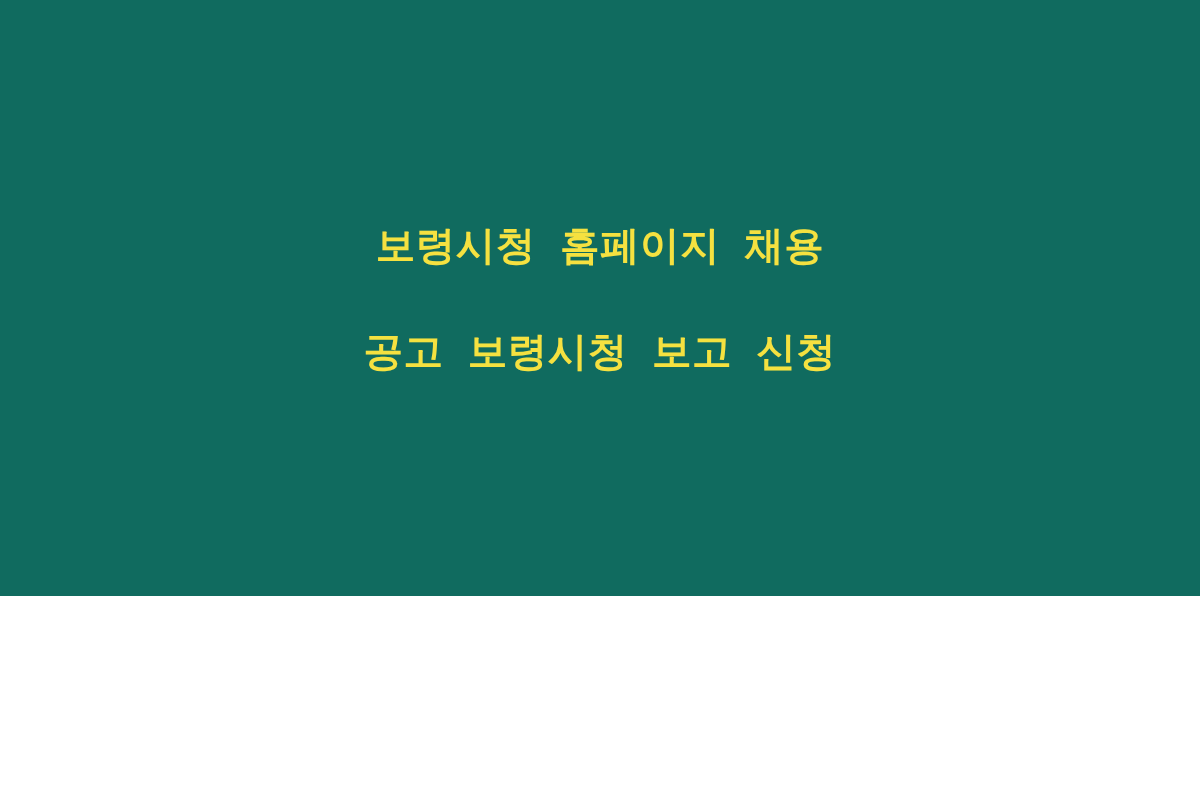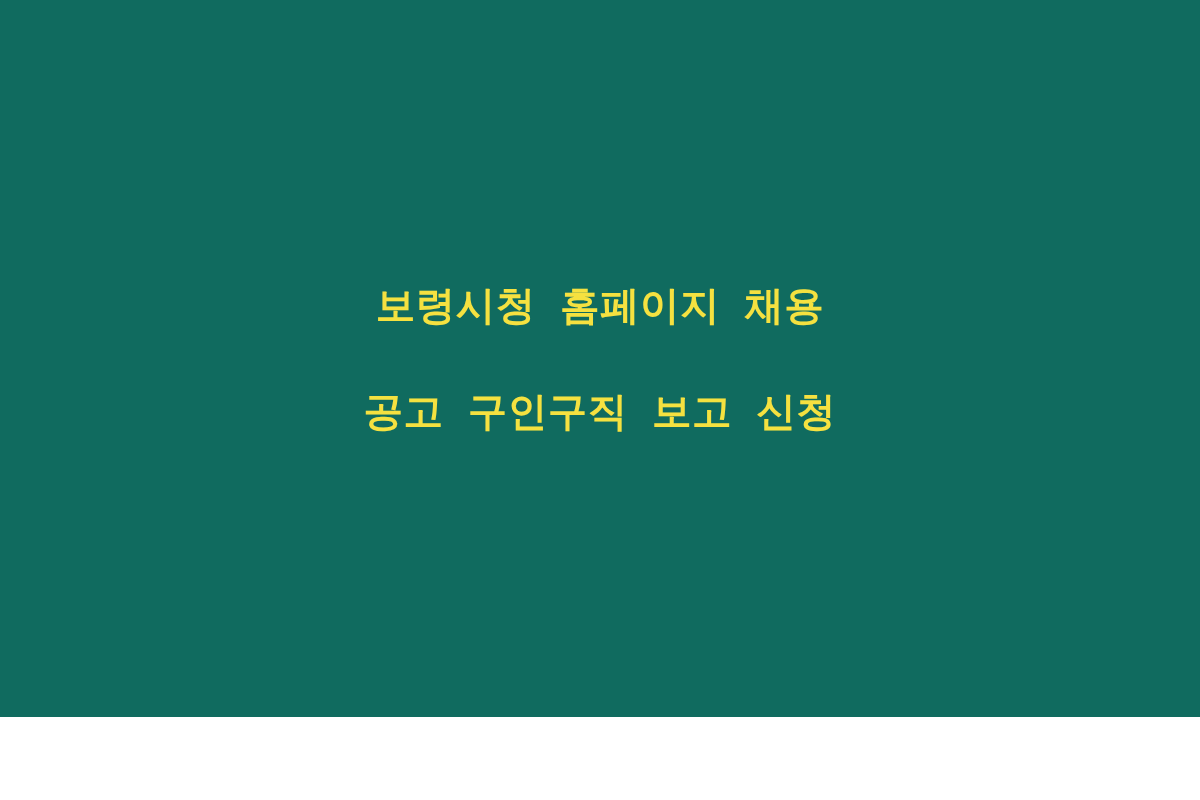--- a/index.html
+++ b/index.html
@@ -11,21 +11,21 @@
   body {
     width: 1200px;
     height: 800px;
     overflow: hidden;
     font-family: "DejaVu Sans", "Liberation Sans", sans-serif;
   }
 
   #banner {
     position: relative;
     width: 1200px;
-    height: 717px;
+    height: 596px;
     box-sizing: border-box;
     display: flex;
     align-items: center;
     justify-content: center;
     background: #106B5F;
   }
 
   #headline {
     width: 1060px;
     margin: 0;
@@ -47,15 +47,15 @@
     display: block;
     white-space: nowrap;
   }
 </style>
 </head>
 <body>
 
 <div id="banner" style="background: rgb(16, 107, 95);">
   <h1 id="headline" style="color: rgb(245, 225, 64); font-size: 39.5px; line-height: 53px;">
     <span class="headline-line">보령시청 홈페이지 채용</span>
-    <span class="headline-line">공고 구인구직 보고 신청</span>
+    <span class="headline-line">공고 보령시청 보고 신청</span>
   </h1>
 </div>
 
 </body></html>

